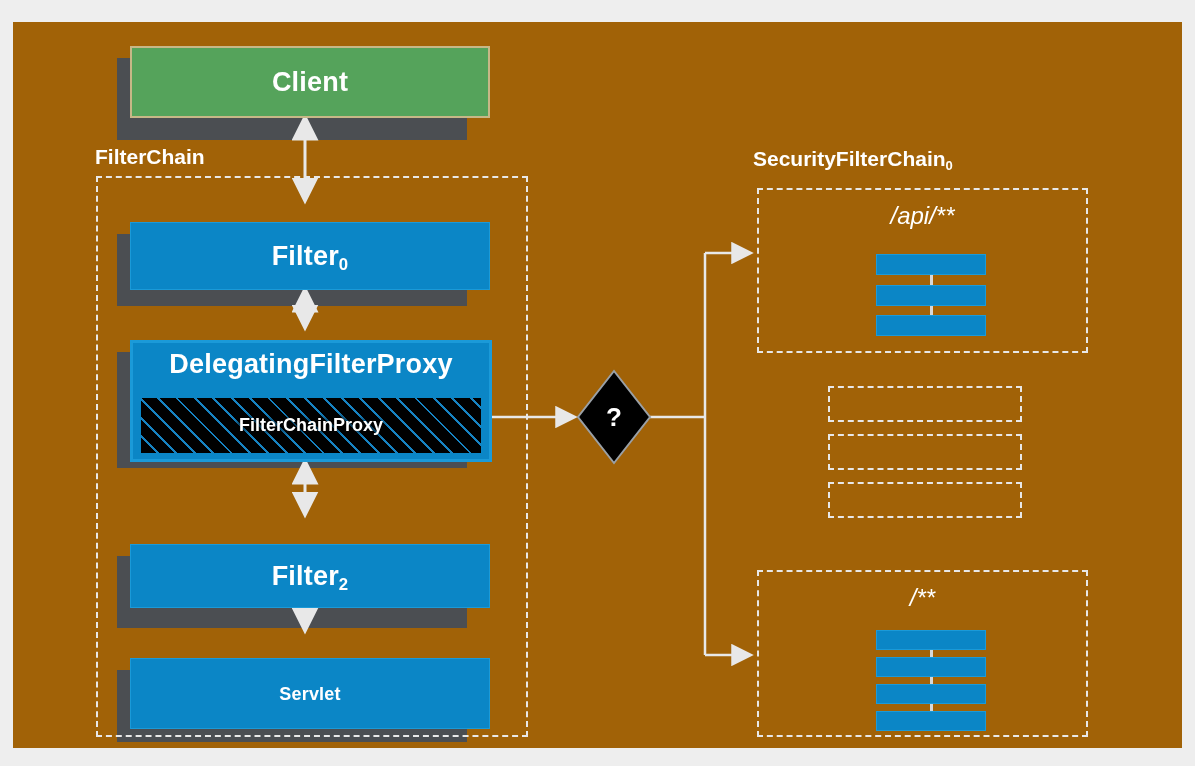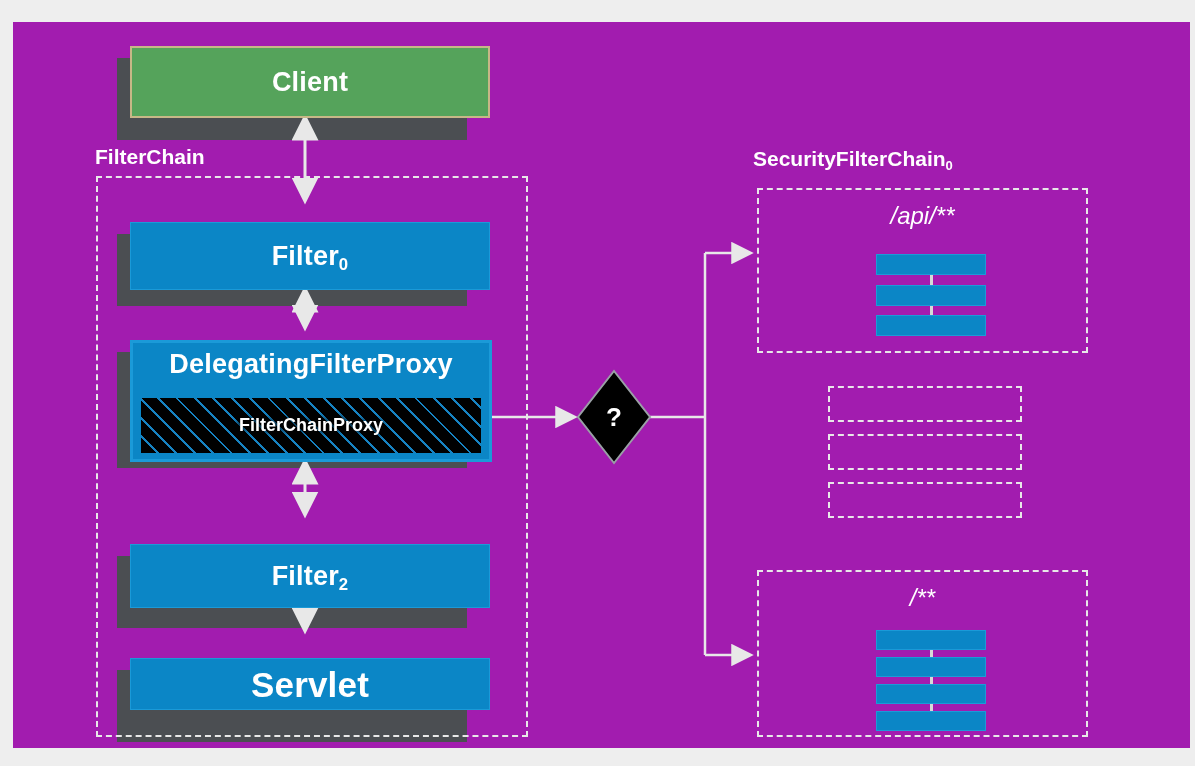--- a/index.html
+++ b/index.html
@@ -12,22 +12,21 @@
     overflow: hidden;
     font-family: "Liberation Sans", sans-serif;
   }
 
   #canvas {
     position: absolute;
     left: 13px;
     top: 22px;
     width: 1169px;
     height: 726px;
-    background: #a21caf;
-    padding-left: 8px;
+    background: #a16207;
   }
 
   
   .shadow-block {
     position: absolute;
     background: #4b4e52;
   }
 
   
   .box {
@@ -223,21 +222,21 @@
   </div>
 
   <div class="shadow-block" style="left:104px; top:534px; width:350px; height:72px;"></div>
   <div class="box box-blue" style="left:117px; top:522px; width:360px; height:64px; font-size:27px;">
     <span class="box-label">
       <span>Filter</span><sub>2</sub>
     </span>
   </div>
 
   <div class="shadow-block" style="left:104px; top:648px; width:350px; height:72px;"></div>
-  <div class="box box-blue" style="left:117px; top:636px; width:360px; height:52px; font-size:35px;">
+  <div class="box box-blue" style="left:117px; top:636px; width:360px; height:71px; font-size:18px;">
     <span class="box-label">Servlet</span>
   </div>
 
   <div class="diamond-wrap" style="left:561px; top:345px; width:80px; height:100px;">
     <svg width="80" height="100" viewBox="0 0 80 100" xmlns="http://www.w3.org/2000/svg">
       <polygon points="40,4 76,50 40,96 4,50" fill="#000000" stroke="#9aa0a6" stroke-width="2"></polygon>
     </svg>
     <div class="diamond-text">?</div>
   </div>
 

